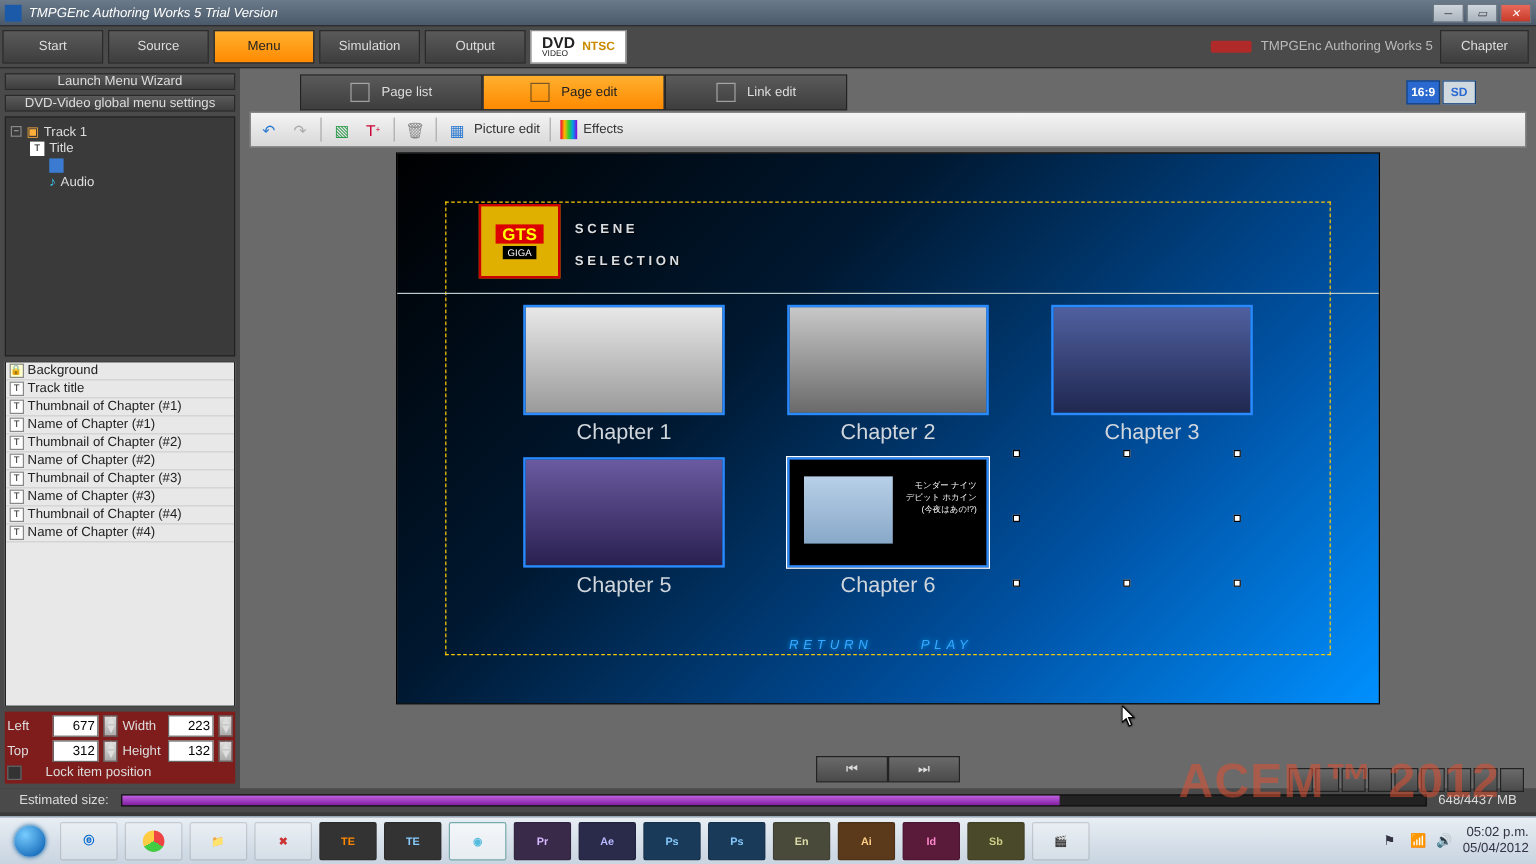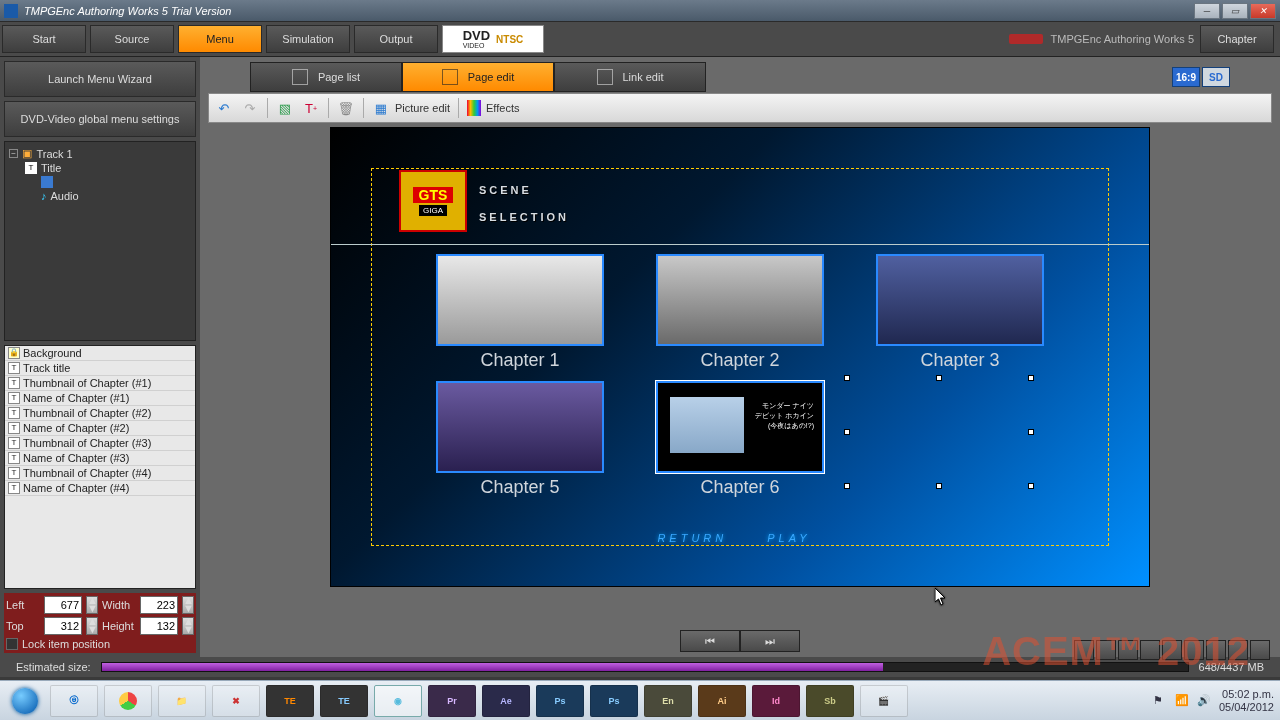--- a/index.html
+++ b/index.html
@@ -9,50 +9,50 @@
 .titlebar { height:22px; background:linear-gradient(#6b7a8a,#4a5a6a); display:flex; align-items:center; padding:0 4px; color:#fff; border-bottom:1px solid #2a2a2a;font-style:italic; }
 .titlebar .tico { width:14px; height:14px; background:#1a5aa8; margin-right:6px; }
 .titlebar .winbtns { margin-left:auto; display:flex; gap:2px; }
 .titlebar .winbtn { width:26px; height:16px; background:linear-gradient(#cfd6dd,#a9b3bd); border:1px solid #6a7580; display:flex; align-items:center; justify-content:center; font-size:9px; color:#333; }
 .titlebar .winbtn.close { background:linear-gradient(#e86a5a,#c73a2a); color:#fff; }
 
 
 .maintb { height:35px; background:#4a4a4a; display:flex; align-items:stretch; border-bottom:1px solid #222; }
 .maintb .btn { width:84px; display:flex; align-items:center; justify-content:center; color:#ddd; background:linear-gradient(#5a5a5a,#3e3e3e); border:1px solid #2a2a2a; margin:3px 2px; cursor:pointer; }
 .maintb .btn.active { background:linear-gradient(#ffb030,#ff8a00); color:#222; font-weight:500; }
-.maintb .dvdbadge { width:102px; margin:3px 2px; background:#fff; border:1px solid #888; display:flex; align-items:center; justify-content:center; gap:6px; }
+.maintb .dvdbadge { width:80px; margin:3px 2px; background:#fff; border:1px solid #888; display:flex; align-items:center; justify-content:center; gap:6px; }
 .maintb .dvdbadge .dvd { font-weight:bold; font-size:13px; color:#222; line-height:1; }
 .maintb .dvdbadge .sub { font-size:7px; color:#222; }
 .maintb .dvdbadge .ntsc { font-size:10px; color:#c98a00; font-weight:bold; }
 .maintb .brand { margin-left:auto; display:flex; align-items:center; color:#bbb; font-size:13px; font-weight:500; padding-right:6px; }
 .maintb .brand .redbar { width:34px; height:10px; background:#b02a2a; margin-right:8px; border-radius:2px; }
 .maintb .opt { width:74px; margin:3px 6px 3px 0; background:linear-gradient(#5a5a5a,#3e3e3e); border:1px solid #2a2a2a; display:flex; align-items:center; justify-content:center; color:#ddd; }
 
 
 .bodyrow { display:flex; height:600px; }
 .leftcol { width:200px; background:#4a4a4a; display:flex; flex-direction:column; padding:4px; gap:4px; }
-.leftbtn { height:36px; background:linear-gradient(#5a5a5a,#3e3e3e); border:1px solid #2a2a2a; color:#ddd; display:flex; align-items:center; justify-content:center; }
+.leftbtn { height:14px; background:linear-gradient(#5a5a5a,#3e3e3e); border:1px solid #2a2a2a; color:#ddd; display:flex; align-items:center; justify-content:center; }
 .tree { flex:0 0 200px; background:#3a3a3a; border:1px solid #222; color:#ddd; padding:4px; overflow:auto; }
 .tree .node { display:flex; align-items:center; gap:4px; padding:1px 0; }
 .tree .exp { width:9px; height:9px; border:1px solid #888; font-size:8px; line-height:7px; text-align:center; color:#ccc; }
 .tree .ico { width:12px; height:12px; }
 .tree .ind1 { padding-left:16px; } .tree .ind2 { padding-left:32px; }
 .tree .sel { background:#5a7aa0; display:inline-block; padding:0 30px 0 2px; }
 
 .layerbox { flex:1; background:#e8e8e8; border:1px solid #222; overflow-y:scroll; color:#222; }
 .layerrow { display:flex; align-items:center; gap:3px; padding:1px 3px; border-bottom:1px solid #d0d0d0; }
 .layerrow .lico { width:12px; height:12px; border:1px solid #888; font-size:8px; text-align:center; line-height:10px; background:#fff; }
 
 .coords { background:#7f1d1d; color:#ddd; padding:3px 2px; }
 .coords .crow { display:flex; align-items:center; gap:4px; margin-bottom:3px; }
 .coords label { width:34px; }
 .coords input { width:38px; height:18px; background:#fff; border:1px solid #666; text-align:right; padding-right:2px; font-size:11px; }
 .coords .spin { width:12px; height:18px; background:linear-gradient(#ddd,#aaa); border:1px solid #666; font-size:7px; display:flex; flex-direction:column; }
 .coords .spin div { flex:1; text-align:center; line-height:7px; }
-.lockrow { display:flex; align-items:center; gap:4px; color:#ddd; }
+.lockrow { display:flex; align-items:center; gap:20px; color:#ddd; }
 .lockrow .cb { width:12px; height:12px; border:1px solid #666; background:#333; }
 
 
 .rightcol { flex:1; display:flex; flex-direction:column; background:#6a6a6a; }
 .tabsrow { height:36px; display:flex; align-items:center; padding:4px 50px 0 50px; gap:0; }
 .tab { width:152px; height:30px; display:flex; align-items:center; justify-content:center; gap:10px; background:linear-gradient(#5a5a5a,#3e3e3e); border:1px solid #222; color:#ddd; }
 .tab.active { background:linear-gradient(#ffb030,#ff8a00); color:#222; }
 .tab .tico2 { width:16px; height:16px; border:1px solid currentColor; opacity:.6; }
 .aspect { margin-left:auto; display:flex; gap:2px; }
 .aspect .ab { width:28px; height:20px; background:#2a6ad0; color:#fff; display:flex; align-items:center; justify-content:center; font-weight:bold; font-size:10px; border:1px solid #14407a; }

